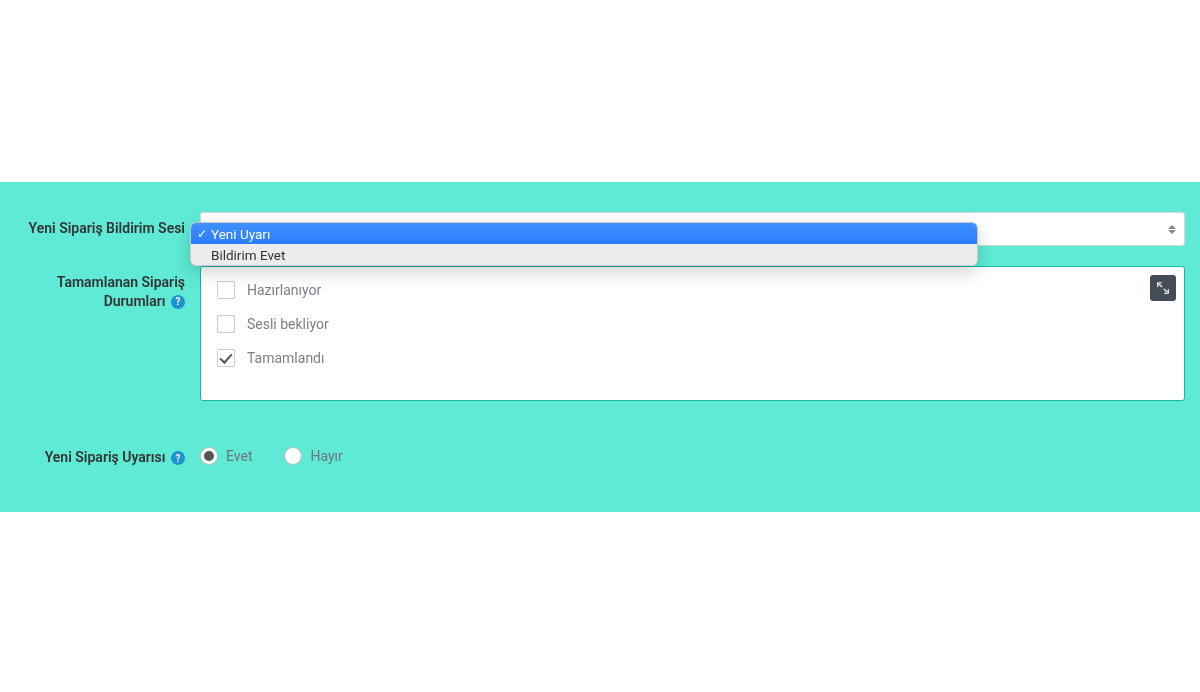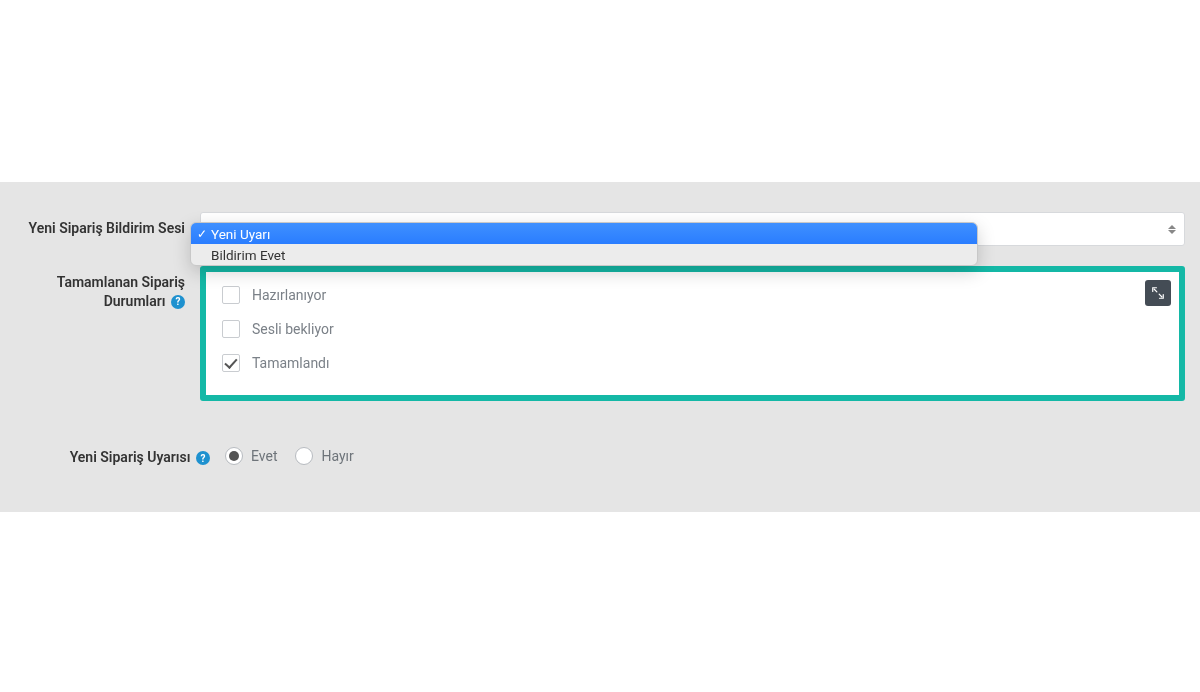--- a/index.html
+++ b/index.html
@@ -3,21 +3,21 @@
 <meta charset="utf-8">
 <style>
   * { box-sizing: border-box; margin: 0; padding: 0; }
   body {
     font-family: -apple-system, BlinkMacSystemFont, "Segoe UI", Roboto, "Helvetica Neue", Arial, sans-serif;
     background: #ffffff;
     font-size: 14px;
     color: #333;
   }
   .settings-panel {
-    background: #e5e5e5;
+    background: #5eead4;
     margin-top: 182px;
     padding-bottom: 30px;
   }
   .form-row {
     display: flex;
     align-items: flex-start;
     padding: 0 15px;
     margin-bottom: 15px;
     position: relative;
   }
@@ -116,21 +116,21 @@
   .dropdown-item .check {
     position: absolute;
     left: 6px;
     top: 50%;
     transform: translateY(-52%);
     font-size: 12px;
   }
 
   .well {
     background: #ffffff;
-    border: 6px solid #14b8a6;
+    border: 1px solid #14b8a6;
     border-radius: 3px;
     padding: 14px 16px 8px 16px;
     position: relative;
     height: 135px;
     overflow: hidden;
   }
   .expand-btn {
     position: absolute;
     top: 8px;
     right: 8px;
@@ -173,21 +173,21 @@
     transform: rotate(-48deg) translate(1px, -1px);
   }
   .check-label {
     color: #7b8188;
     font-size: 14px;
   }
 
   .radio-group {
     display: flex;
     align-items: center;
-    gap: 18px;
+    gap: 32px;
     padding-top: 6px;
   }
   .radio-option {
     display: flex;
     align-items: center;
     gap: 8px;
     cursor: pointer;
   }
   .radio {
     width: 18px;
@@ -259,21 +259,21 @@
           <span class="check-label">Sesli bekliyor</span>
         </div>
         <div class="check-row">
           <span class="checkbox checked"></span>
           <span class="check-label">Tamamlandı</span>
         </div>
       </div>
     </div>
   </div>
 
-  <div class="form-row" style="margin-top:40px;margin-left:25px;">
+  <div class="form-row" style="margin-top:40px;">
     <div class="label-col">
       <span>Yeni Sipariş Uyarısı</span>
       <span class="help-icon">?</span>
     </div>
     <div class="control-col">
       <div class="radio-group">
         <label class="radio-option">
           <span class="radio on"></span>
           <span class="radio-label">Evet</span>
         </label>

